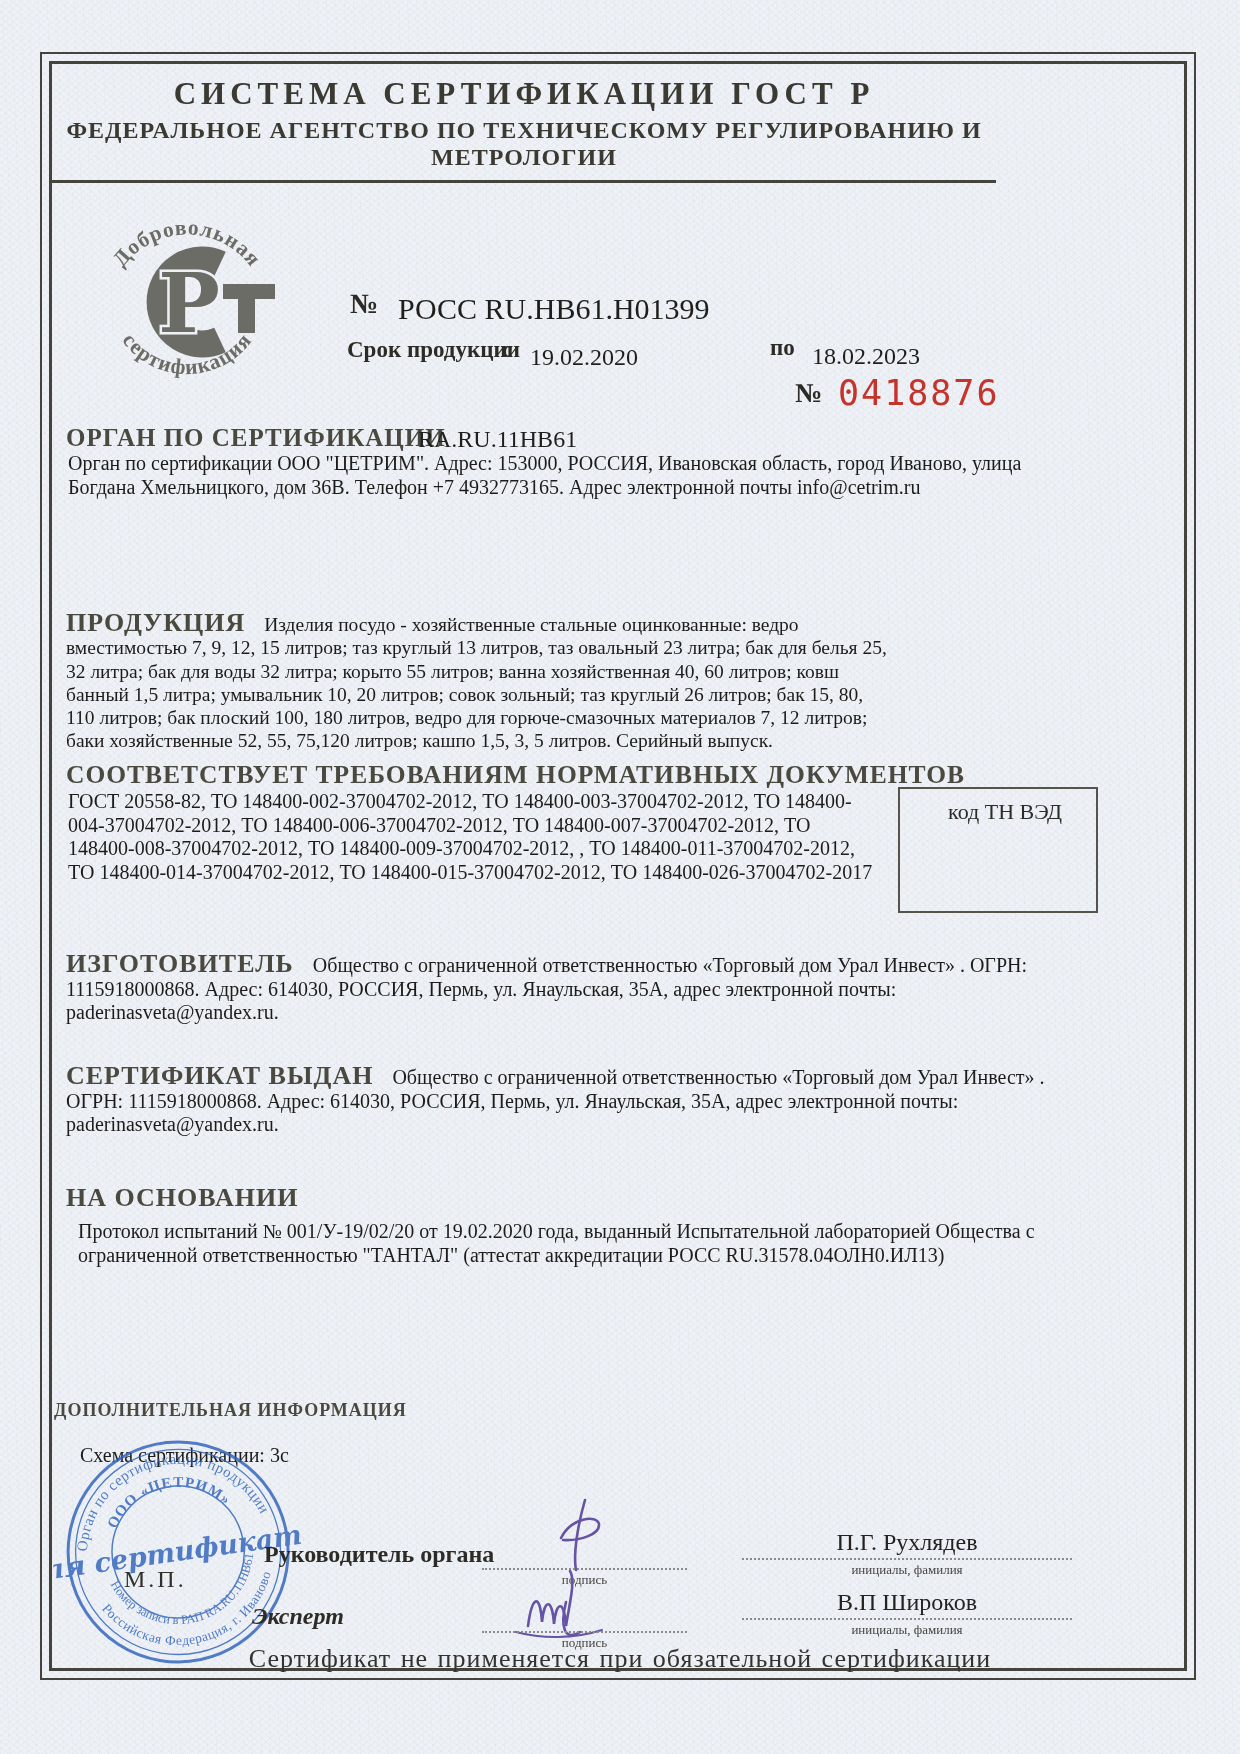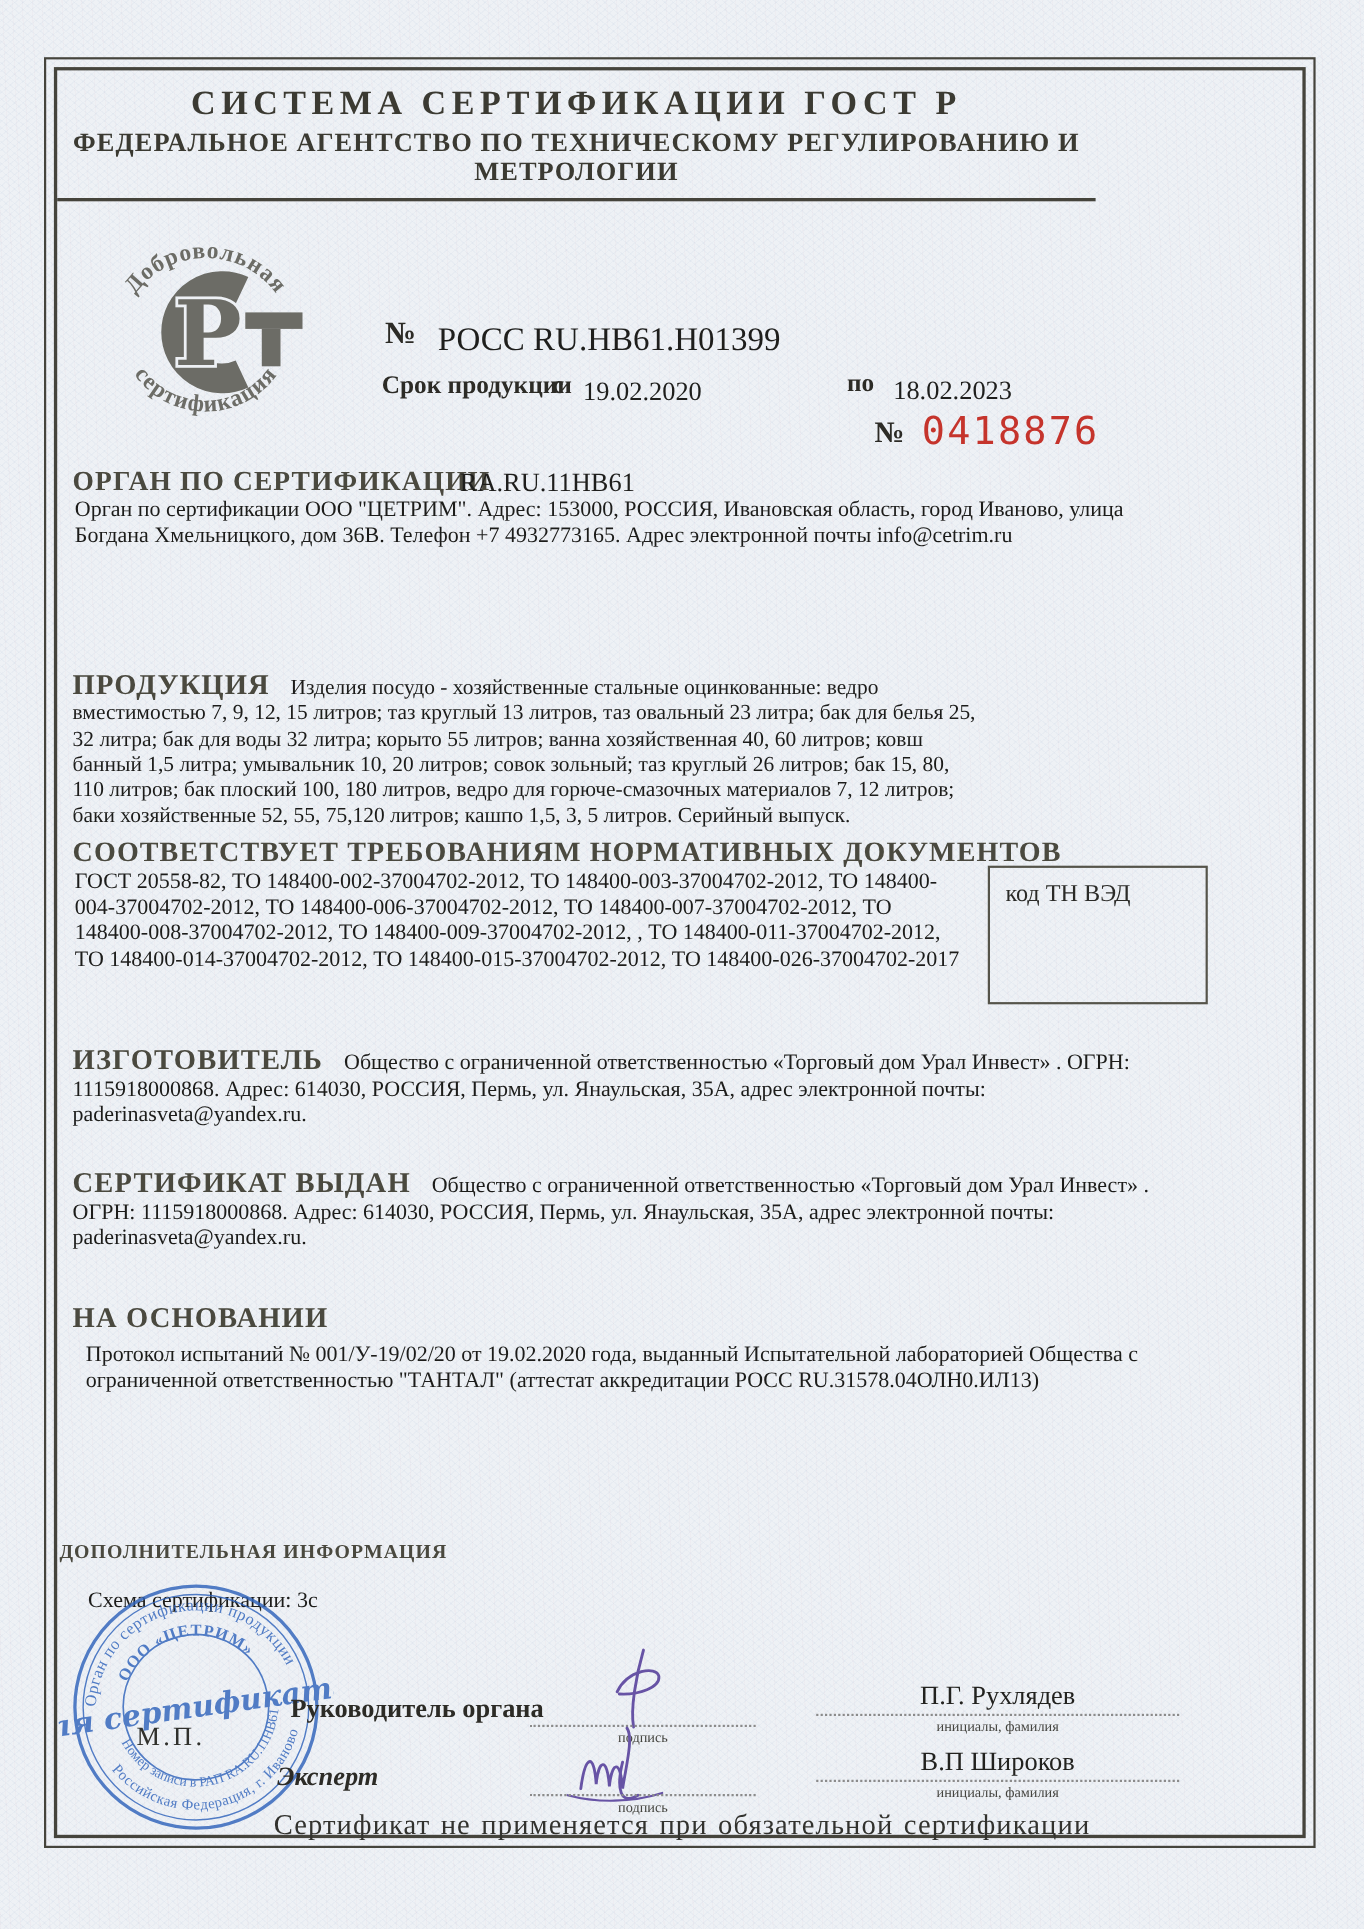--- a/index.html
+++ b/index.html
@@ -89,21 +89,21 @@
     <p class="body-text" style="margin:0;font-size:19.5px;line-height:23.3px;">
       <span class="inline-h">ПРОДУКЦИЯ</span>
       <span>Изделия посудо - хозяйственные стальные оцинкованные: ведро вместимостью 7, 9, 12, 15 литров; таз круглый 13 литров, таз овальный 23 литра; бак для белья 25, 32 литра; бак для воды 32 литра; корыто 55 литров; ванна хозяйственная 40, 60 литров; ковш банный 1,5 литра; умывальник 10, 20 литров; совок зольный; таз круглый 26 литров; бак 15, 80, 110 литров; бак плоский 100, 180 литров, ведро для горюче-смазочных материалов 7, 12 литров; баки хозяйственные 52, 55, 75,120 литров; кашпо 1,5, 3, 5 литров. Серийный выпуск.</span>
     </p>
   </div>
 
 
   <div class="abs sec-h" style="left:66px;top:760px;font-size:25.5px;">СООТВЕТСТВУЕТ ТРЕБОВАНИЯМ НОРМАТИВНЫХ ДОКУМЕНТОВ</div>
   <div class="abs body-text" style="left:68px;top:790px;width:805px;">ГОСТ 20558-82, ТО 148400-002-37004702-2012, ТО 148400-003-37004702-2012, ТО 148400-004-37004702-2012, ТО 148400-006-37004702-2012, ТО 148400-007-37004702-2012, ТО 148400-008-37004702-2012, ТО 148400-009-37004702-2012, , ТО 148400-011-37004702-2012, ТО 148400-014-37004702-2012, ТО 148400-015-37004702-2012, ТО 148400-026-37004702-2017</div>
 
-  <div class="code-box" style="left:898px;top:787px;width:200px;height:126px;">
+  <div class="code-box" style="left:898px;top:787px;width:200px;height:126px;text-align:center;">
     <div>код ТН ВЭД</div>
   </div>
 
   <div class="abs" style="left:66px;top:952px;width:1015px;">
     <p class="body-text" style="margin:0;">
       <span class="inline-h">ИЗГОТОВИТЕЛЬ</span>
       <span>Общество с ограниченной ответственностью «Торговый дом Урал Инвест» . ОГРН: 1115918000868. Адрес: 614030, РОССИЯ, Пермь, ул. Янаульская, 35А, адрес электронной почты: paderinasveta@yandex.ru.</span>
     </p>
   </div>
 

